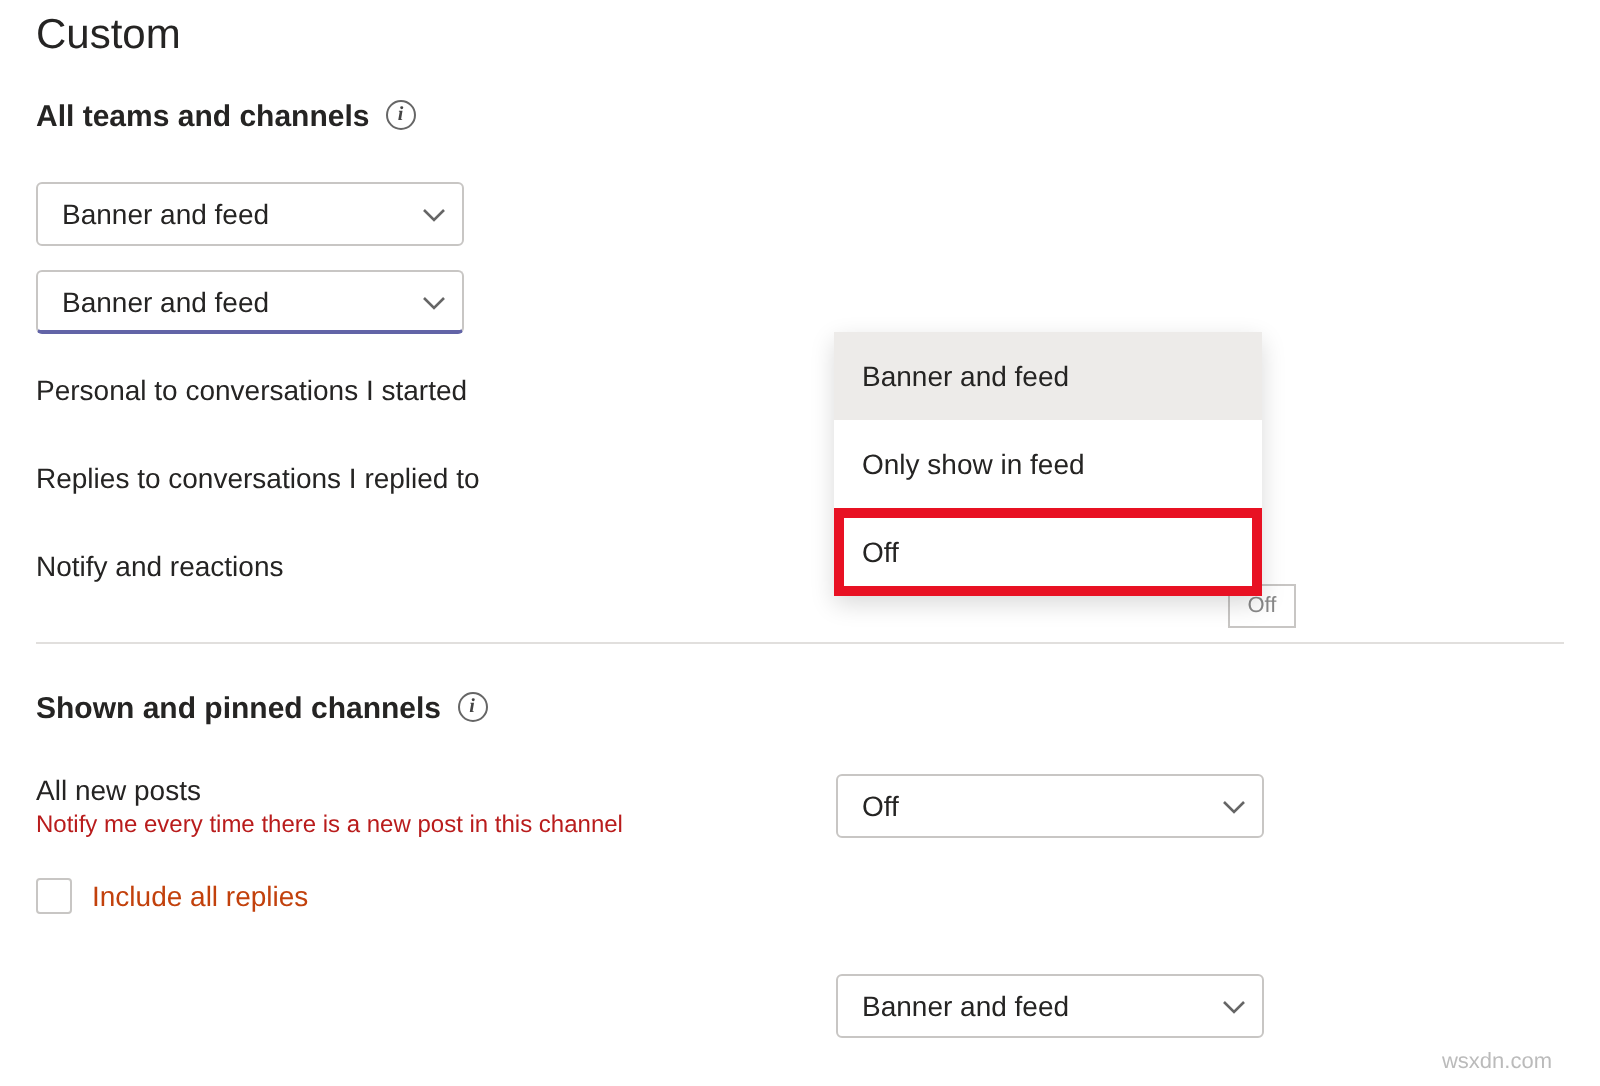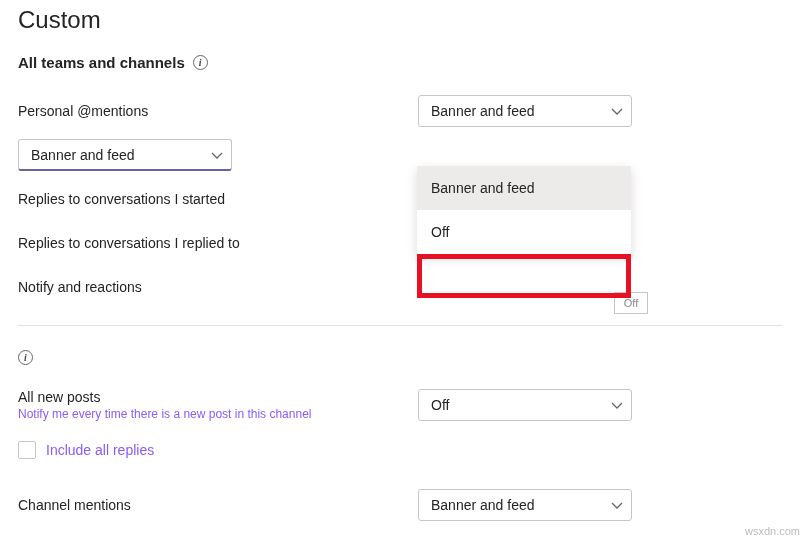--- a/index.html
+++ b/index.html
@@ -6,34 +6,34 @@
     body {
       font-family: "Segoe UI", -apple-system, sans-serif;
       background: #fff;
       color: #252423;
       width: 800px;
       height: 543px;
       padding: 6px 18px 0 18px;
       font-size: 14px;
       position: relative;
     }
-    .page-title { font-size: 24px; font-weight: 400; margin-bottom: 20px; }
+    .page-title { font-size: 21px; font-weight: 400; margin-bottom: 20px; }
     .section-header {
-      font-size: 15px; font-weight: 600; display: flex; align-items: center; gap: 8px;
+      font-size: 15px; font-weight: 600; display: flex; gap: 8px;
       margin-bottom: 18px;
     }
     .info-icon {
       width: 15px; height: 15px; border: 1px solid #666; border-radius: 50%;
       display: inline-flex; align-items: center; justify-content: center;
       font-size: 10px; font-style: italic; font-family: Georgia, serif; color: #444;
     }
     .row { display: flex; align-items: center; height: 44px; }
     .row .label { flex: 0 0 400px; font-size: 14px; }
-    .row .label .sub { font-size: 12px; color: #8b5cf6; margin-top: 2px; }
-    .label.disabled { color: #8b5cf6; }
+    .row .label .sub { font-size: 12px; color: #b91c1c; margin-top: 2px; }
+    .label.disabled { color: #c2410c; }
     .select {
       position: relative; width: 214px; height: 32px;
       border: 1px solid #c8c6c4; border-radius: 3px;
       display: flex; align-items: center; padding: 0 28px 0 12px;
       background: #fff; cursor: pointer; font-size: 14px;
     }
     .select.highlight { border-bottom: 2px solid #6264a7; }
     .chevron {
       position: absolute; right: 10px; top: 50%; transform: translateY(-50%);
       width: 10px; height: 10px;
@@ -58,34 +58,33 @@
       width: 18px; height: 18px; border: 1px solid #c8c6c4; border-radius: 2px;
       margin-right: 10px;
     }
     .off-badge {
       position: absolute; right: 152px; top: 292px; width: 34px; height: 22px;
       border: 1px solid #c8c6c4; display:flex; align-items:center; justify-content:center;
       font-size: 11px; background:#fff; color:#888; z-index:5;
     }
     .include-row { display:flex; align-items:center; height: 38px; margin-bottom: 14px; }
     .tall-row { height: auto; padding: 6px 0 10px 0; align-items: center; }
-    .watermark { position:absolute; right:0; bottom:6px; font-size:11px; color:#bbb; }
+    .watermark { position:absolute; right:24px; bottom:6px; font-size:11px; color:#bbb; }
   </style>
 </head>
 <body>
 
 <div class="page-title">Custom</div>
 
 <div class="section-header">
   <span>All teams and channels</span>
   <span class="info-icon">i</span>
 </div>
 
 <div class="row">
-  <div class="label">Personal @mentions</div>
   <div class="select">
     <span>Banner and feed</span>
     <span class="chevron">
       <svg viewBox="0 0 12 12">
           <path d="M1 3 L6 8 L11 3" stroke="#666" stroke-width="1.3" fill="none"></path>
         </svg>
     </span>
   </div>
 </div>
 
@@ -94,41 +93,43 @@
     <span>Banner and feed</span>
     <span class="chevron">
       <svg viewBox="0 0 12 12">
           <path d="M1 3 L6 8 L11 3" stroke="#666" stroke-width="1.3" fill="none"></path>
         </svg>
     </span>
   </div>
 </div>
 
 <div class="row">
-  <div class="label">Replies to conversations I started</div>
+  <div class="label">Personal to conversations I started</div>
 </div>
 
 <div class="row">
   <div class="label">Replies to conversations I replied to</div>
 </div>
 
 <div class="row">
   <div class="label">Notify and reactions</div>
 </div>
 
 <div class="dropdown-panel">
   <div class="dropdown-option selected">Banner and feed</div>
+  <div class="dropdown-option">Only show in feed</div>
   <div class="dropdown-option">Off</div>
 </div>
 <div class="red-highlight"></div>
 <div class="off-badge">Off</div>
 
 <hr class="divider">
 
 <div class="section-header">
+  <span>Shown and pinned channels</span>
   <span class="info-icon">i</span>
 </div>
 
 <div class="row tall-row">
   <div class="label">
     <div>All new posts</div>
     <div class="sub">Notify me every time there is a new post in this channel</div>
   </div>
   <div class="select">
     <span>Off</span>
@@ -140,21 +141,20 @@
   </div>
 </div>
 
 <div class="include-row">
   <span class="checkbox"></span>
   <span class="label disabled">Include all replies</span>
 </div>
 
 <div class="row tall-row">
   <div class="label">
-    <div>Channel mentions</div>
   </div>
   <div class="select">
     <span>Banner and feed</span>
     <span class="chevron">
       <svg viewBox="0 0 12 12">
           <path d="M1 3 L6 8 L11 3" stroke="#666" stroke-width="1.3" fill="none"></path>
         </svg>
     </span>
   </div>
 </div>

